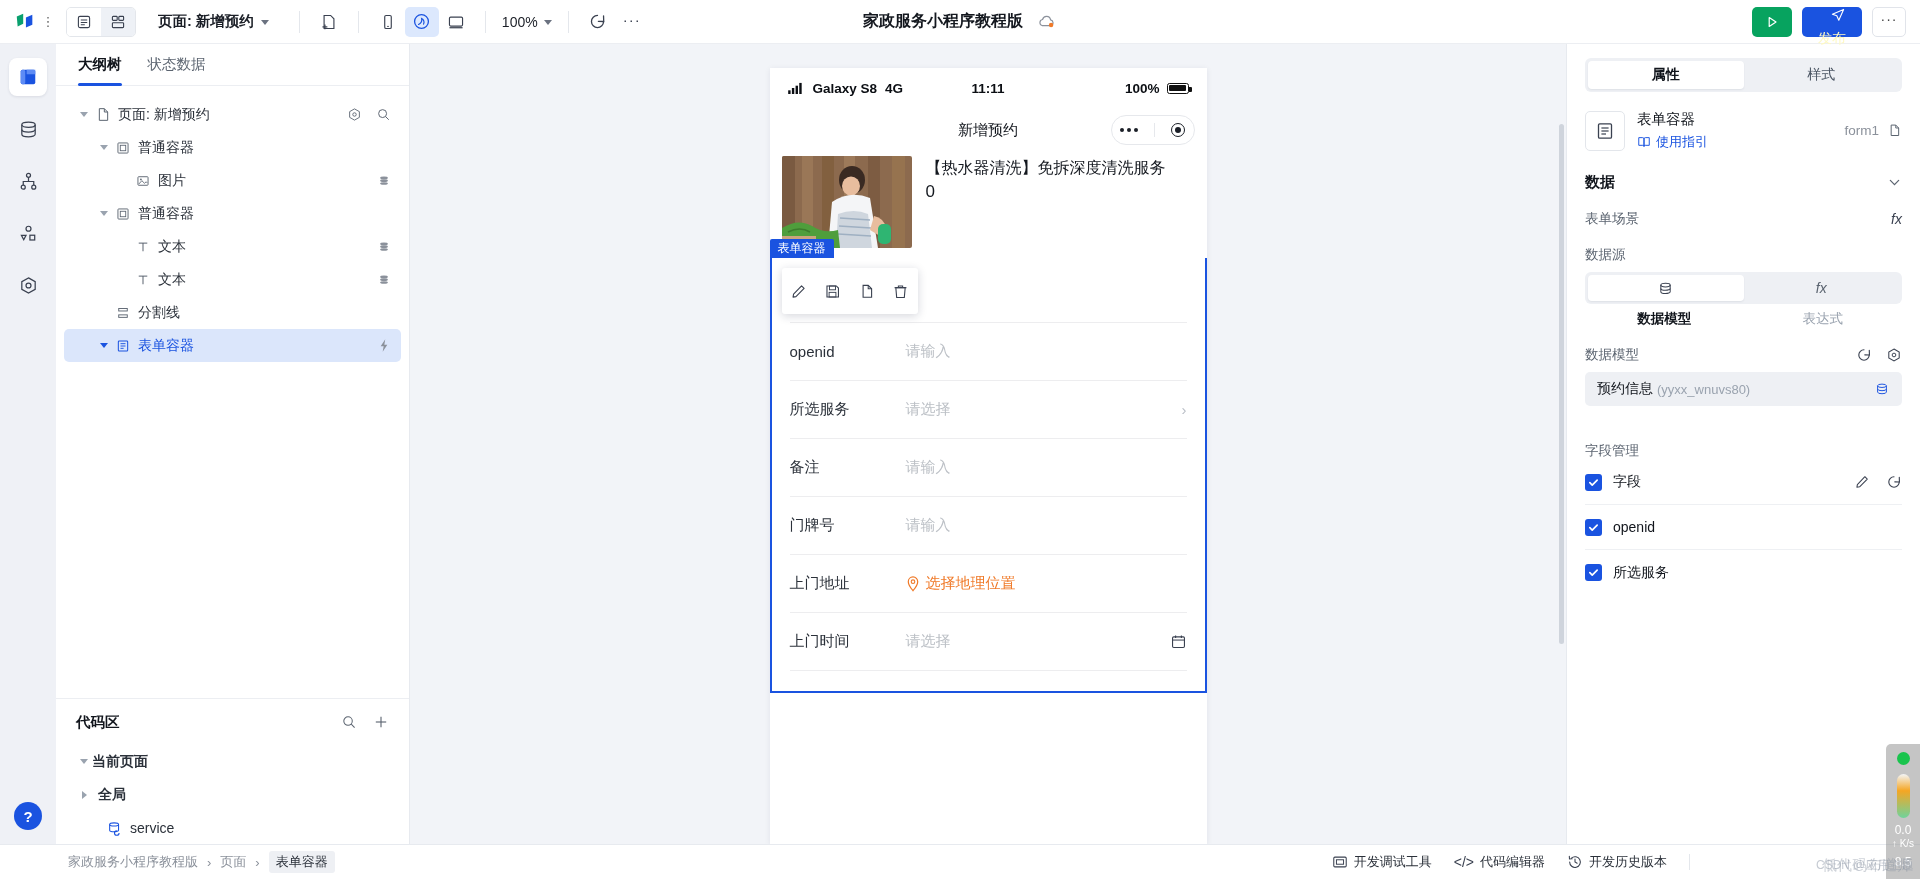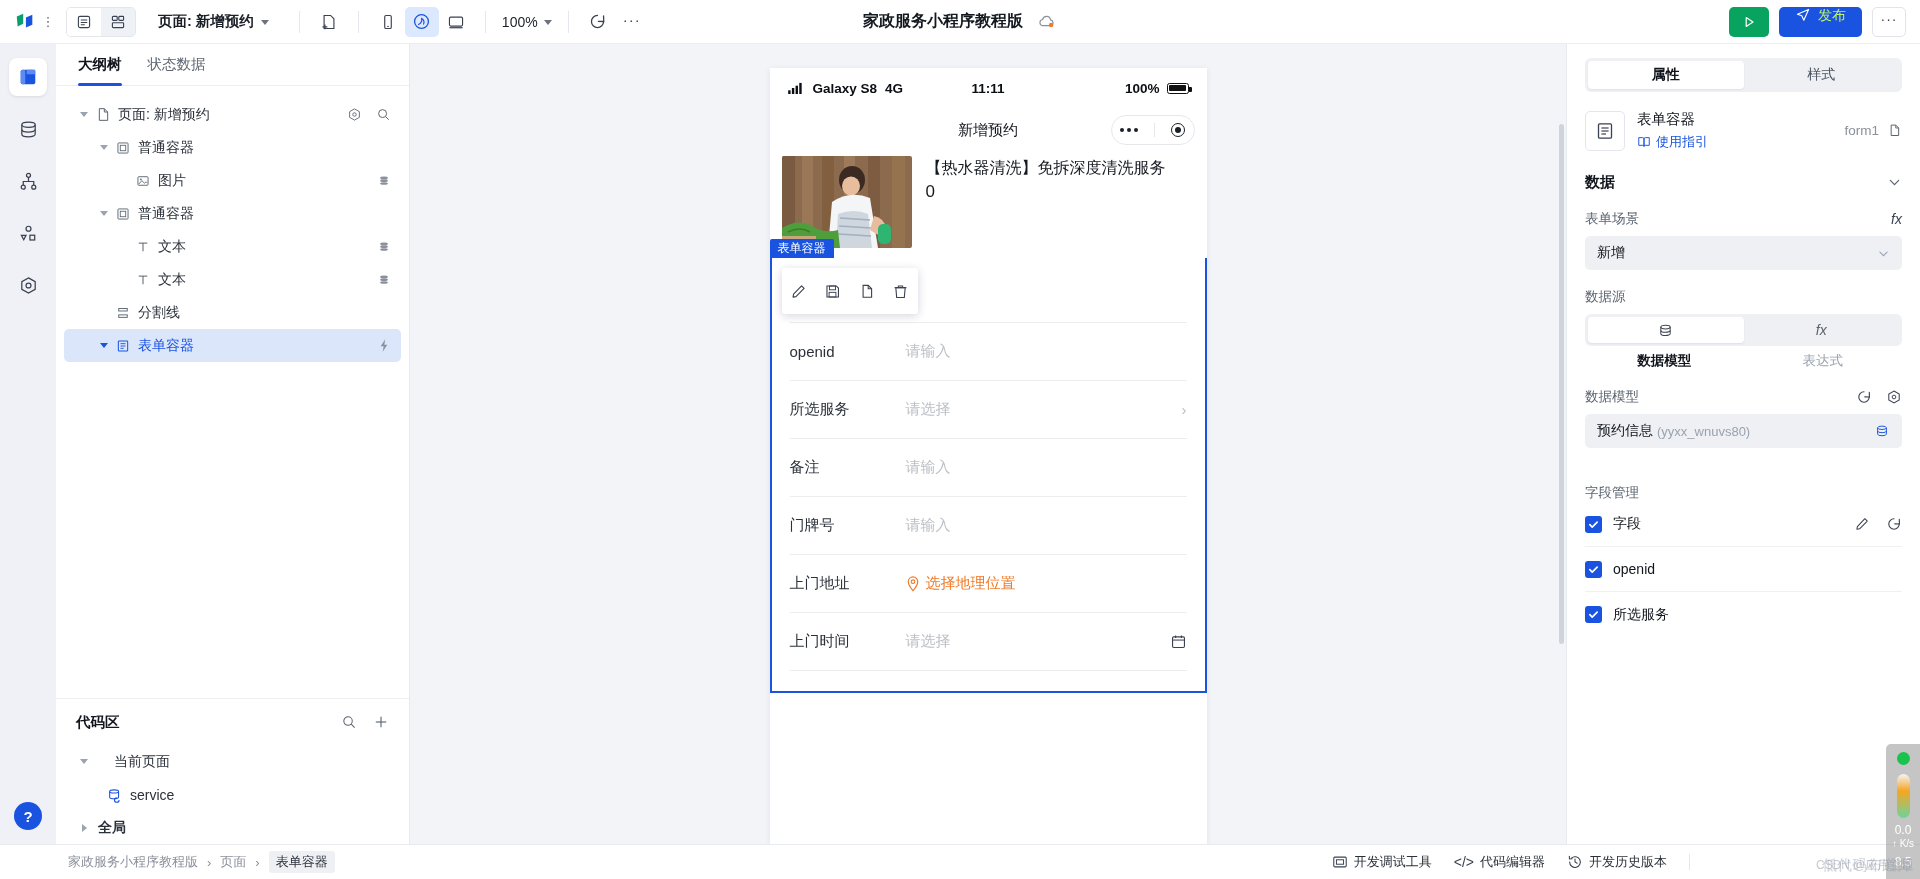--- a/index.html
+++ b/index.html
@@ -25,21 +25,21 @@
   .seg-btn { width: 34px; height: 28px; display: flex; align-items: center; justify-content: center; background: #fff; cursor: pointer; }
   .seg-btn.active2 { background: #eef1f6; }
   .page-select { display: flex; align-items: center; gap: 7px; margin-left: 22px; font-size: 14.5px; color: #1b1f27; font-weight: 600; cursor: pointer; }
   .caret { border-left: 4.5px solid transparent; border-right: 4.5px solid transparent; border-top: 5px solid #6b7280; margin-top: 2px; }
   .tb-icon { width: 34px; height: 30px; display: flex; align-items: center; justify-content: center; cursor: pointer; border-radius: 5px; }
   .tb-icon.act { background: #dce8fd; }
   .zoom-box { display: flex; align-items: center; gap: 6px; font-size: 14px; color: #1b1f27; cursor: pointer; margin: 0 4px; }
   .doc-title { position: absolute; left: 50%; transform: translateX(-50%); display: flex; align-items: center; gap: 14px; font-size: 16px; font-weight: 700; color: #14181f; }
   .tb-right { margin-left: auto; display: flex; align-items: center; gap: 10px; padding-right: 14px; }
   .btn-run { width: 40px; height: 30px; background: #07a35f; border-radius: 5px; display: flex; align-items: center; justify-content: center; cursor: pointer; }
-  .btn-pub { height: 30px; background: #1a53e0; color: #bef264; border-radius: 5px; display: flex; align-items: flex-start; gap: 7px; padding: 0 16px; font-size: 14px; cursor: pointer; }
+  .btn-pub { height: 30px; background: #1a53e0; color: #fef9c3; border-radius: 5px; display: flex; align-items: flex-end; gap: 7px; padding: 0 16px; font-size: 14px; cursor: pointer; flex-direction: column; }
   .btn-more { width: 34px; height: 30px; border: 1px solid #e1e4ea; border-radius: 5px; display: flex; align-items: center; justify-content: center; color: #444; font-size: 14px; cursor: pointer; }
 
   
   .body { flex: 1; display: flex; min-height: 0; position: relative; }
 
   
   .rail { width: 56px; background: #eff1f6; display: flex; flex-direction: column; align-items: center; padding-top: 14px; gap: 14px; flex: 0 0 56px; }
   .rail-btn { width: 38px; height: 38px; border-radius: 8px; display: flex; align-items: center; justify-content: center; cursor: pointer; }
   .rail-btn.active { background: #fff; box-shadow: 0 1px 3px rgba(20,30,60,.10); }
   .rail-help { margin-top: auto; margin-bottom: 14px; width: 28px; height: 28px; border-radius: 50%; background: #1a53e0; color: #fff; display: flex; align-items: center; justify-content: center; font-size: 15px; font-weight: 700; cursor: pointer; }
@@ -498,37 +498,37 @@
                   <line x1="3.5" y1="10" x2="16.5" y2="10" stroke="#5b6470" stroke-width="1.4"></line>
                 </svg>
               </span>
           </span>
         </div>
 
         <div class="tnode" style="padding-left:12px">
           <span class="tw">
               <i class="tri"></i>
             </span>
-          <span class="tlabel" style="font-weight:400;margin-left:22px">当前页面</span>
+          <span class="tlabel" style="font-weight:700;margin-left:0">当前页面</span>
+        </div>
+        <div class="tnode" style="padding-left:12px">
+          <span class="tw">
+              <i class="tri r"></i>
+            </span>
+          <span class="tlabel" style="font-weight:700;margin-left:6px">全局</span>
         </div>
         <div class="tnode" style="padding-left:40px">
           <span class="ticon">
               <svg width="16" height="16" viewBox="0 0 18 18">
                 <ellipse cx="8" cy="5" rx="5" ry="1.8" fill="none" stroke="#1a53e0" stroke-width="1.2"></ellipse>
                 <path d="M3 5 V11.5 A5 1.8 0 0 0 13 11.5 V5" fill="none" stroke="#1a53e0" stroke-width="1.2"></path>
                 <path d="M11 12 a2.6 2.6 0 1 0 2.6 2.6" fill="none" stroke="#1a53e0" stroke-width="1.2"></path>
               </svg>
             </span>
           <span class="tlabel">service</span>
-        </div>
-        <div class="tnode" style="padding-left:12px">
-          <span class="tw">
-              <i class="tri r"></i>
-            </span>
-          <span class="tlabel" style="font-weight:700;margin-left:6px">全局</span>
         </div>
       </div>
     </div>
 
     <div class="canvas">
       <div class="phone">
 
         <div class="status-bar">
           <span class="sb-left">
             <span>
@@ -733,28 +733,20 @@
               <svg width="15" height="15" viewBox="0 0 18 18">
                 <path d="M4 6.5 L9 11.5 L14 6.5" fill="none" stroke="#5b6470" stroke-width="1.5" stroke-linecap="round"></path>
               </svg>
             </span>
         </div>
 
         <div class="fld-label">
           <span>表单场景</span>
           <span class="fx">fx</span>
         </div>
-        <div class="select">
-          <span>新增</span>
-          <span class="sc">
-              <svg width="13" height="13" viewBox="0 0 18 18">
-                <path d="M4 7 L9 12 L14 7" fill="none" stroke="#9aa3af" stroke-width="1.5" stroke-linecap="round"></path>
-              </svg>
-            </span>
-        </div>
 
         <div class="fld-label">
           <span>数据源</span>
         </div>
         <div class="seg2">
           <div class="s on">
             <span>
                 <svg width="17" height="17" viewBox="0 0 20 20">
                   <ellipse cx="10" cy="6" rx="5.5" ry="2.1" fill="none" stroke="#3a4150" stroke-width="1.2"></ellipse>
                   <path d="M4.5 6 V13.8 A5.5 2.1 0 0 0 15.5 13.8 V6" fill="none" stroke="#3a4150" stroke-width="1.2"></path>

